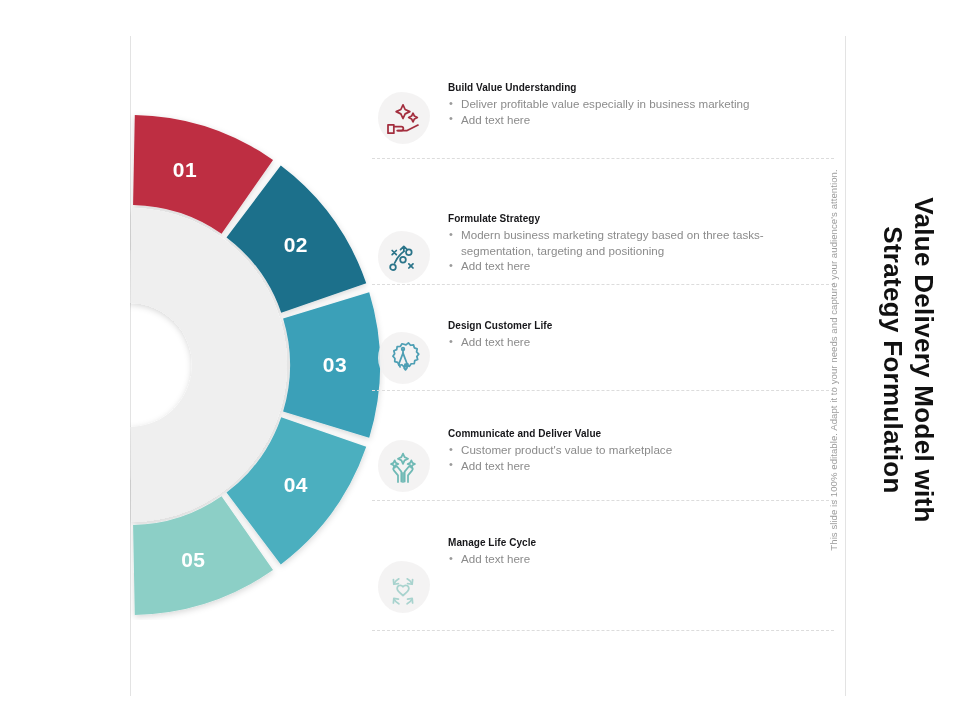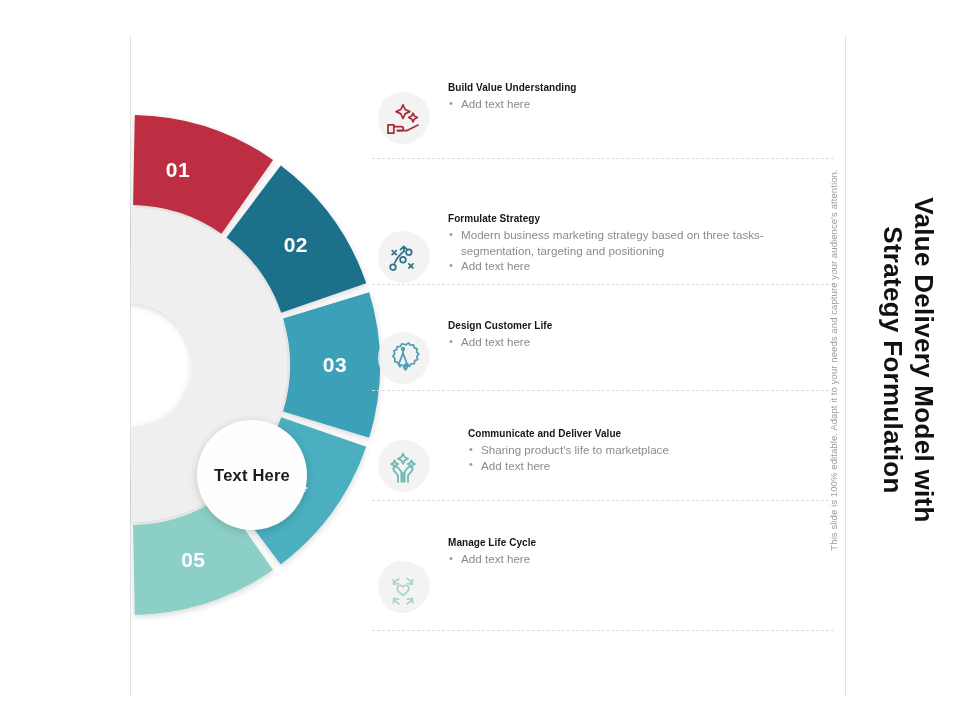--- a/index.html
+++ b/index.html
@@ -208,25 +208,22 @@
           <path d="M 160.29634592399066 380.2206768255609 A 157 157 0 0 1 106.64302079126767 306.37321013971933
             L 196.4131674462331 275.28750973670446 A 62 62 0 0 0 217.6011047597925 304.45020358716414 Z" fill="#EFEFEF"></path>
           <path d="M 104.78026730295565 300.64024439492573 A 157 157 0 0 1 104.78026730295562 209.35975560507438
             L 195.67755778842832 236.97646399690836 A 62 62 0 0 0 195.67755778842835 273.0235360030917 Z" fill="#EFEFEF"></path>
           <path d="M 106.64302079126765 203.6267898602807 A 157 157 0 0 1 160.29634592399054 129.77932317443918
             L 217.60110475979246 205.54979641283586 A 62 62 0 0 0 196.4131674462331 234.71249026329556 Z" fill="#EFEFEF"></path>
           <path d="M 165.173097869054 126.23615548781774 A 157 157 0 0 1 251.9860015432486 98.02893319690185
             L 253.8097585712192 193.01142584845806 A 62 62 0 0 0 219.52695584637803 204.15058369582613 Z" fill="#EFEFEF"></path>
         </g>
     </svg>
-    <div class="hub">
-      <span class="hub-label">Text Here</span>
-    </div>
     <div id="seg-numbers">
-        <div class="seg-num" style="left: 48px; top: 60.0334px;">01</div>
+        <div class="seg-num" style="left: 55px; top: 60.0334px;">01</div>
         <div class="seg-num" style="left: 165.848px; top: 134.504px;">02</div>
         <div class="seg-num" style="left: 205px; top: 255px;">03</div>
         <div class="seg-num" style="left: 165.848px; top: 375.496px;">04</div>
         <div class="seg-num" style="left: 63.3485px; top: 449.967px;">05</div>
       </div>
   </div>
 
   <div id="items">
       <div class="item" style="position: absolute; top: 0px; left: 0px; width: 462px;">
         <div class="icon-box" style="margin-top: 6px;">
@@ -235,20 +232,21 @@
             <path d="M24 7 l2.6 5.6 5.6 2.6 -5.6 2.6 -2.6 5.6 -2.6 -5.6 -5.6 -2.6 5.6 -2.6 Z"></path>
                 <path d="M36 17 l1.7 3.5 3.5 1.7 -3.5 1.7 -1.7 3.5 -1.7 -3.5 -3.5 -1.7 3.5 -1.7 Z"></path>
                 <path d="M6 31 h7 v10 h-7 z"></path>
                 <path d="M13 33 h9 a2.4 2.4 0 0 1 0 4.8 h-4"></path>
                 <path d="M17 37.8 h12 l13 -6.5"></path>
           </svg>
         </div>
         <div class="txt">
           <div class="it-title">Build Value Understanding</div>
           <ul class="blist">
+            <li>Deliver profitable value especially in business marketing</li>
             <li>Add text here</li>
           </ul>
         </div>
       </div>
       <div class="sep" style="position: absolute; top: 76px; left: 0px; width: 462px;"></div>
       <div class="item" style="position: absolute; top: 110px; left: 0px; width: 462px; margin-top: 21px;">
         <div class="icon-box" style="margin-top: 14px;">
           <span class="icon-blob"></span>
           <svg width="40" height="40" viewBox="0 0 48 48" fill="none" stroke="#2A7489" stroke-width="2.1" stroke-linecap="round" stroke-linejoin="round">
             <path d="M11 15 l5 5 M16 15 l-5 5"></path>
@@ -284,36 +282,36 @@
           </svg>
         </div>
         <div class="txt">
           <div class="it-title">Design Customer Life</div>
           <ul class="blist">
             <li>Add text here</li>
           </ul>
         </div>
       </div>
       <div class="sep" style="position: absolute; top: 308px; left: 0px; width: 462px;"></div>
-      <div class="item" style="position: absolute; top: 346px; left: 0px; width: 462px; gap: 20px;">
+      <div class="item" style="position: absolute; top: 346px; left: 0px; width: 462px;">
         <div class="icon-box" style="margin-top: 8px;">
           <span class="icon-blob"></span>
           <svg width="40" height="40" viewBox="0 0 48 48" fill="none" stroke="#6FB9B5" stroke-width="2.1" stroke-linecap="round" stroke-linejoin="round">
             <path d="M24 8 l1.9 4.2 4.2 1.9 -4.2 1.9 -1.9 4.2 -1.9 -4.2 -4.2 -1.9 4.2 -1.9 Z"></path>
                 <path d="M14 16 l1.4 3 3 1.4 -3 1.4 -1.4 3 -1.4 -3 -3 -1.4 3 -1.4 Z"></path>
                 <path d="M34 16 l1.4 3 3 1.4 -3 1.4 -1.4 3 -1.4 -3 -3 -1.4 3 -1.4 Z"></path>
                 <path d="M18 42 v-8 l-5 -6 a3 3 0 0 1 4.4 -4 l4.6 5.5 v12"></path>
                 <path d="M30 42 v-8 l5 -6 a3 3 0 0 0 -4.4 -4 l-4.6 5.5 v12"></path>
                 <path d="M24 31 v11"></path>
           </svg>
         </div>
         <div class="txt">
           <div class="it-title">Communicate and Deliver Value</div>
           <ul class="blist">
-            <li>Sharing product's life to marketplace</li>
+            <li>Customer product's value to marketplace</li>
             <li>Add text here</li>
           </ul>
         </div>
       </div>
       <div class="sep" style="position: absolute; top: 418px; left: 0px; width: 462px;"></div>
       <div class="item" style="position: absolute; top: 455px; left: 0px; width: 462px;">
         <div class="icon-box" style="margin-top: 20px;">
           <span class="icon-blob"></span>
           <svg width="40" height="40" viewBox="0 0 48 48" fill="none" stroke="#A8D3CE" stroke-width="2.1" stroke-linecap="round" stroke-linejoin="round">
             <path d="M24 22.5 c-2.4 -3 -7 -1.6 -7 2.1 0 3.3 4.3 6 7 8.4

